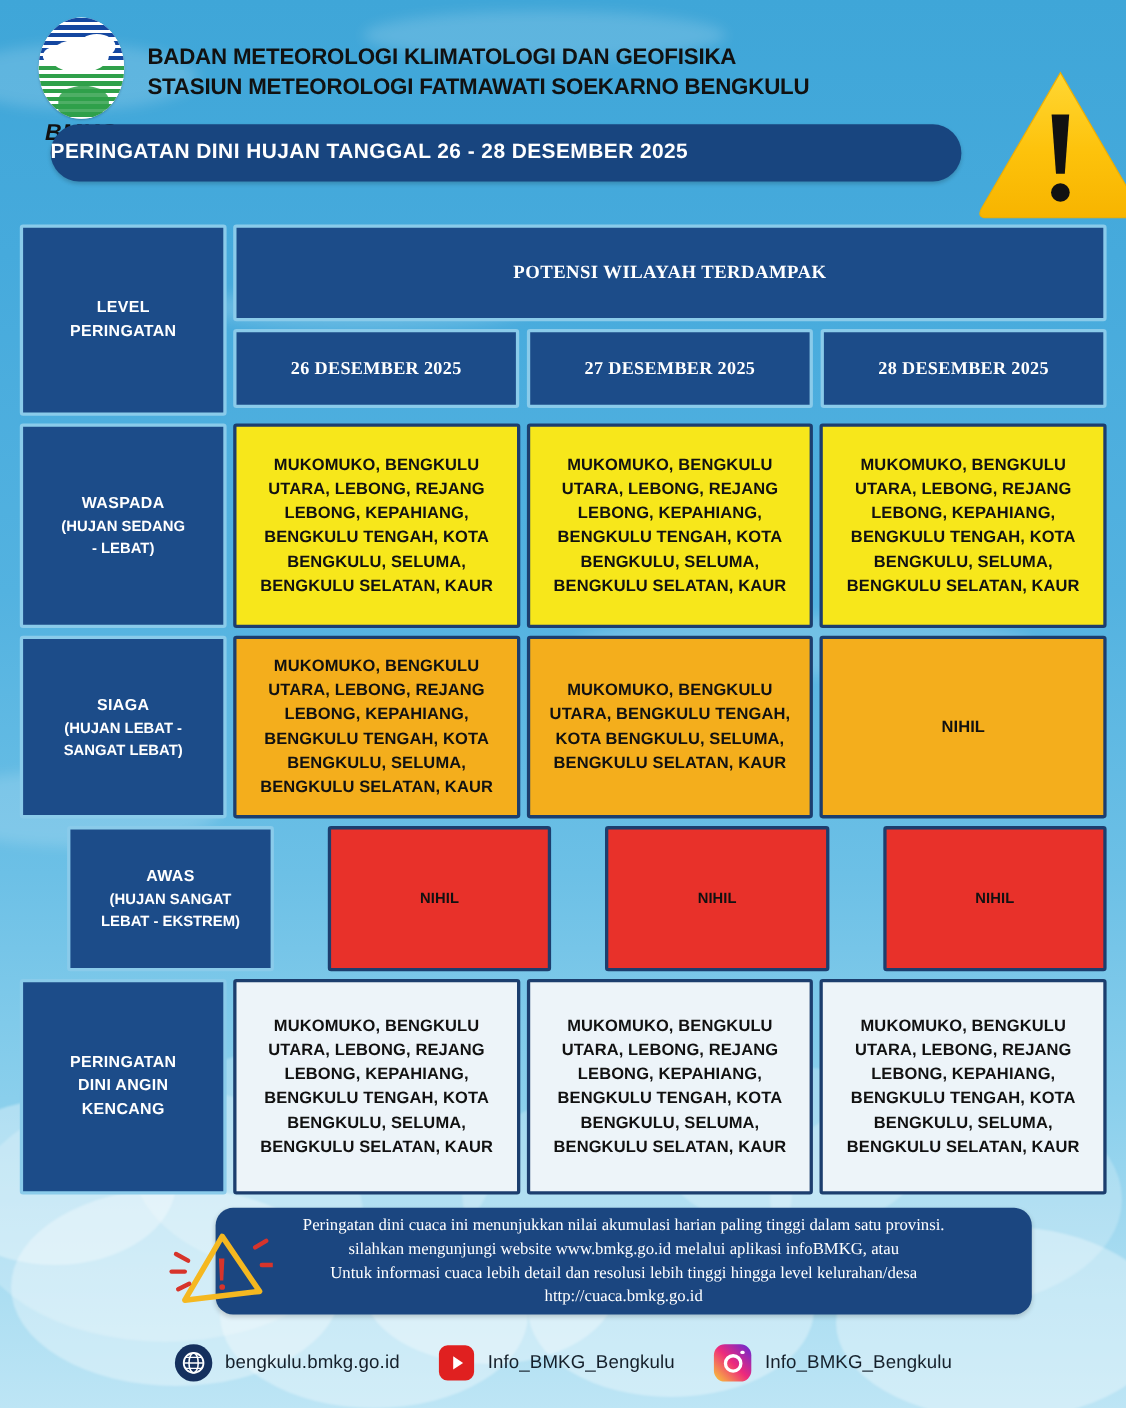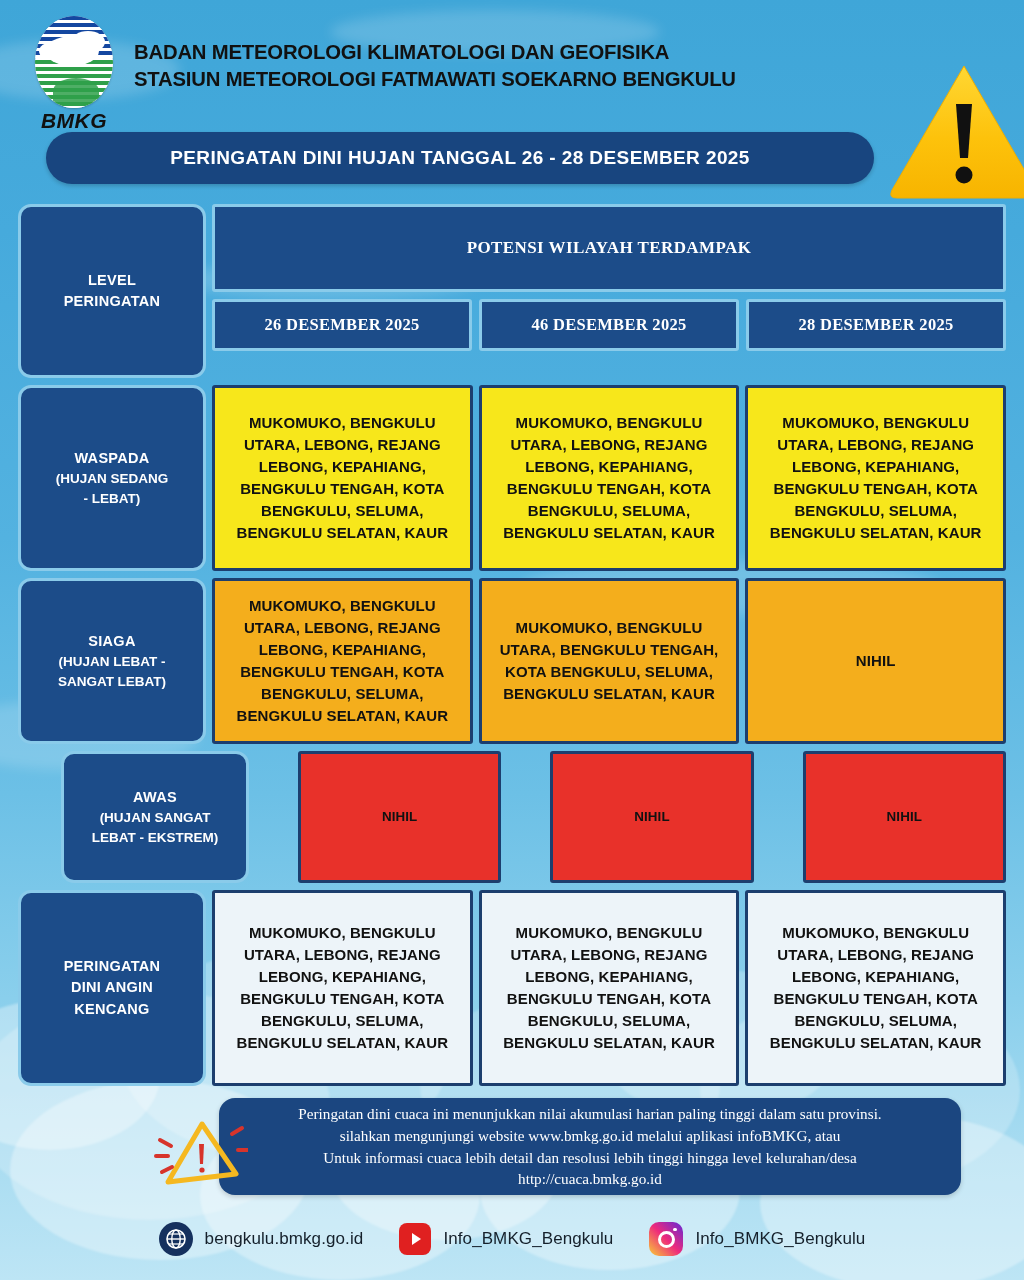--- a/index.html
+++ b/index.html
@@ -94,25 +94,25 @@
     color: #111111;
     line-height: 1.32;
     white-space: nowrap;
     transform: scaleX(0.99);
     transform-origin: left center;
   }
 
   
   .title-pill {
     position: absolute;
-    top: 132px; left: 46px;
+    top: 113px; left: 46px;
     width: 828px; height: 52px;
     background: #18457F;
     border-radius: 26px;
-    display: flex; align-items: center; justify-content: center;
+    display: flex; align-items: center; justify-content: flex-start;
     box-shadow: 0 2px 4px rgba(0,0,0,.2);
   }
   .title-pill span {
     color: #ffffff;
     font-size: 19px;
     font-weight: bold;
     letter-spacing: .4px;
   }
 
   
@@ -129,21 +129,21 @@
     top: 204px; left: 18px;
     width: 988px;
   }
   .trow { display: flex; gap: 6px; margin-bottom: 7px; }
 
   .level-cell {
     width: 188px;
     flex: 0 0 188px;
     background: #1C4C89;
     border: 3px solid #8ACBEA;
-    border-radius: 13px;
+    border-radius: 3px;
     color: #ffffff;
     display: flex; align-items: center; justify-content: center;
     text-align: center;
     padding: 6px 4px;
   }
   .level-cell .lvl-main {
     font-size: 14.5px; font-weight: bold; line-height: 1.45; letter-spacing: .3px;
   }
   .level-cell .lvl-sub { font-size: 13.5px; font-weight: bold; line-height: 1.45; }
 
@@ -168,21 +168,21 @@
   
   .hdr-stack { flex: 1 1 0; display: flex; flex-direction: column; gap: 7px; font-family: Liberation Serif, serif; }
   .hdr-top {
     background: #1C4C89;
     border: 3px solid #8ACBEA;
     border-radius: 3px;
     height: 88px;
     display:flex; align-items:center; justify-content:center;
     color:#fff; font-size: 17px; font-weight: bold; letter-spacing:.4px;
   }
-  .hdr-dates { display:flex; gap: 7px; height: 52px; }
+  .hdr-dates { display:flex; gap: 7px; height: 72px; }
   .hdr-date {
     flex: 1 1 0;
     background: #1C4C89;
     border: 3px solid #8ACBEA;
     border-radius: 3px;
     display:flex; align-items:center; justify-content:center;
     color:#fff; font-size: 16.5px; font-weight: bold; letter-spacing:.3px;
   }
   .level-head { height: 174px; }
 
@@ -197,21 +197,20 @@
   .note-pill {
     position: absolute;
     top: 1098px; left: 196px;
     width: 742px; height: 97px;
     background: #1B4680;
     border-radius: 16px;
     display:flex; flex-direction: column;
     align-items:center; justify-content:center;
     padding: 6px 16px;
     box-shadow: 0 2px 5px rgba(0,0,0,.18);
-    margin-left: 23px;
   }
   .note-pill p {
     color:#ffffff;
     font-family: "Liberation Serif", serif;
     font-size: 15.2px;
     line-height: 1.42;
     text-align:center;
     white-space: nowrap;
   }
 
@@ -333,21 +332,21 @@
       <div class="level-cell level-head">
         <div>
           <div class="lvl-main">LEVEL</div>
           <div class="lvl-main">PERINGATAN</div>
         </div>
       </div>
       <div class="hdr-stack">
         <div class="hdr-top">POTENSI WILAYAH TERDAMPAK</div>
         <div class="hdr-dates">
           <div class="hdr-date">26  DESEMBER 2025</div>
-          <div class="hdr-date">46 DESEMBER 2025</div>
+          <div class="hdr-date">27 DESEMBER 2025</div>
           <div class="hdr-date">28 DESEMBER 2025</div>
         </div>
       </div>
     </div>
 
     <div class="trow row-waspada">
       <div class="level-cell">
         <div>
           <div class="lvl-main">WASPADA</div>
           <div class="lvl-sub">(HUJAN SEDANG</div>

